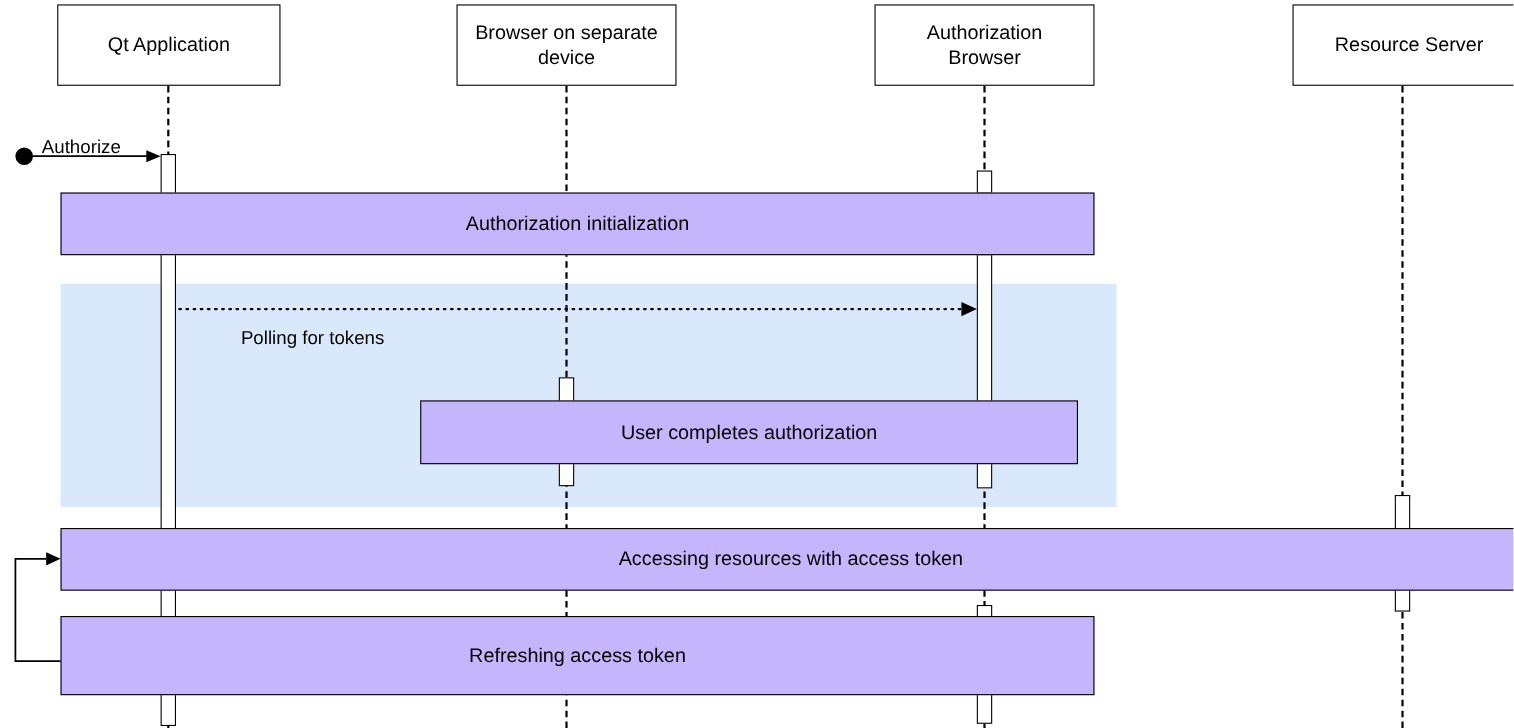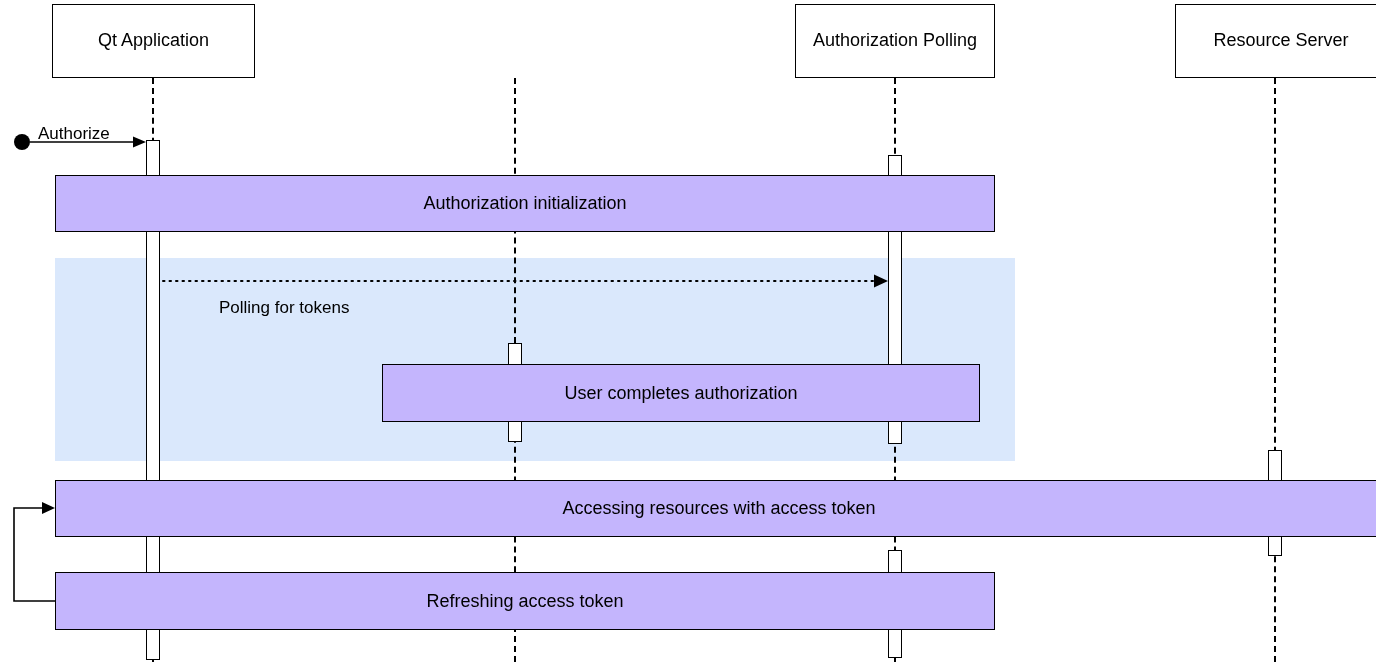--- a/index.html
+++ b/index.html
@@ -116,29 +116,32 @@
   </div>
 
   <div class="frame" style="left:382px; top:364px; width:598px; height:58px">
     <span>User completes authorization</span>
   </div>
 
   <div class="frame" style="left:55px; top:480px; width:1328px; height:57px">
     <span>Accessing resources with access token</span>
   </div>
 
-  <div class="frame" style="left:55px; top:572px; width:940px; height:58px">
+  <div class="frame" style="left:55px; top:560px; width:940px; height:72px">
     <span>Refreshing access token</span>
   </div>
 
   <div class="participant" style="left:52px; width:203px">
     <span>Qt Application</span>
   </div>
+  <div class="participant" style="left:415px; width:200px">
+    <span>Browser on separate device</span>
+  </div>
   <div class="participant" style="left:795px; width:200px">
-    <span>Authorization Polling</span>
+    <span>Authorization Browser</span>
   </div>
   <div class="participant" style="left:1175px; width:212px">
     <span>Resource Server</span>
   </div>
 
   <div class="msg-label" style="left:38px; top:112px">Authorize</div>
   <div class="msg-label italic" style="left:219px; top:286px">Polling for tokens</div>
 
 </div>
 

